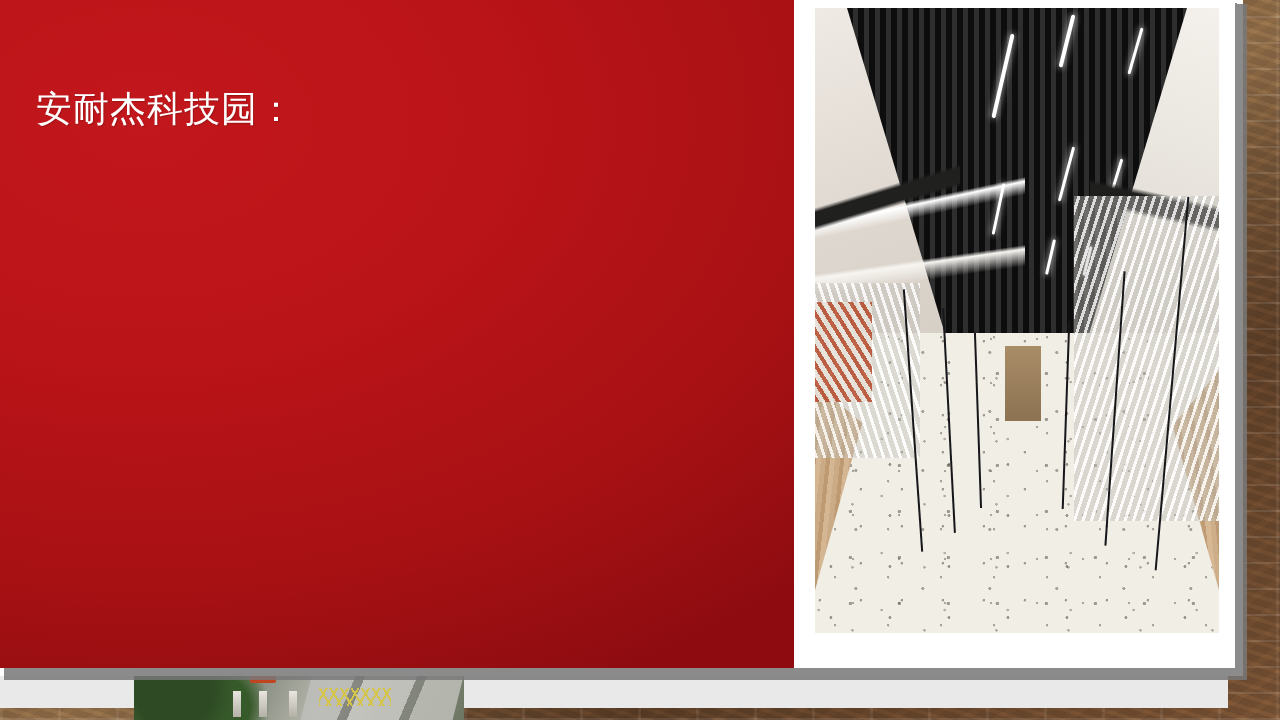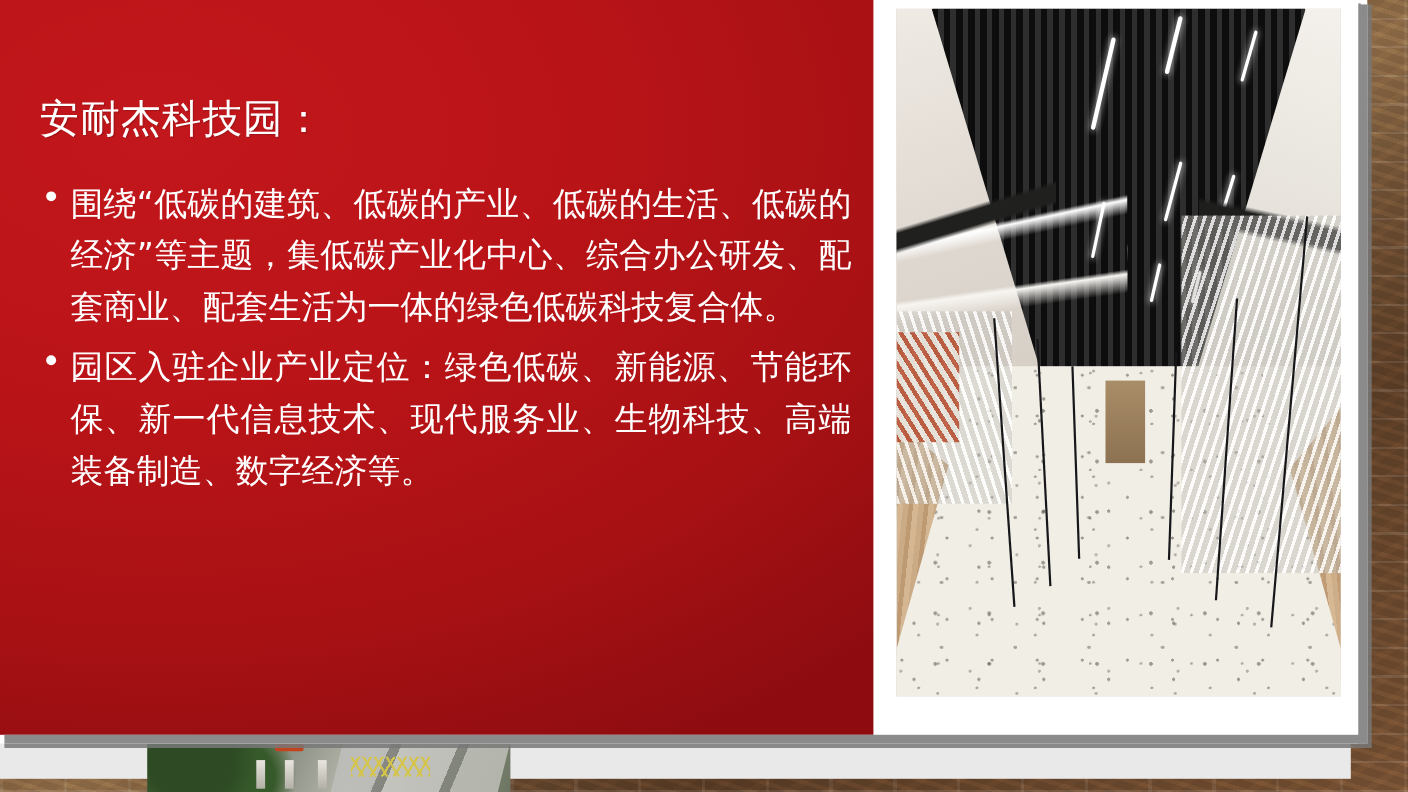--- a/index.html
+++ b/index.html
@@ -230,33 +230,20 @@
   <div class="pier" style="left:47%"></div>
   <div class="orange"></div>
 </div>
 
 <div class="slide">
 
   <div class="red-panel">
 
     <div class="title">安耐杰科技园：</div>
 
-    <div class="bullets">
-
-      <div class="bullet">
-        <span class="dot"></span>
-        <span>围绕“低碳的建筑、低碳的产业、低碳的生活、低碳的经济”等主题，集低碳产业化中心、综合办公研发、配套商业、配套生活为一体的绿色低碳科技复合体。</span>
-      </div>
-
-      <div class="bullet">
-        <span class="dot"></span>
-        <span>园区入驻企业产业定位：绿色低碳、新能源、节能环保、新一代信息技术、现代服务业、生物科技、高端装备制造、数字经济等。</span>
-      </div>
-
-    </div>
   </div>
 
   <div class="photo-frame">
     <div class="photo">
       <div class="ph-wallL"></div>
       <div class="ph-wallR"></div>
 
       <div class="ph-ceiling"></div>
       <div class="ph-ceiling-slats"></div>
 

